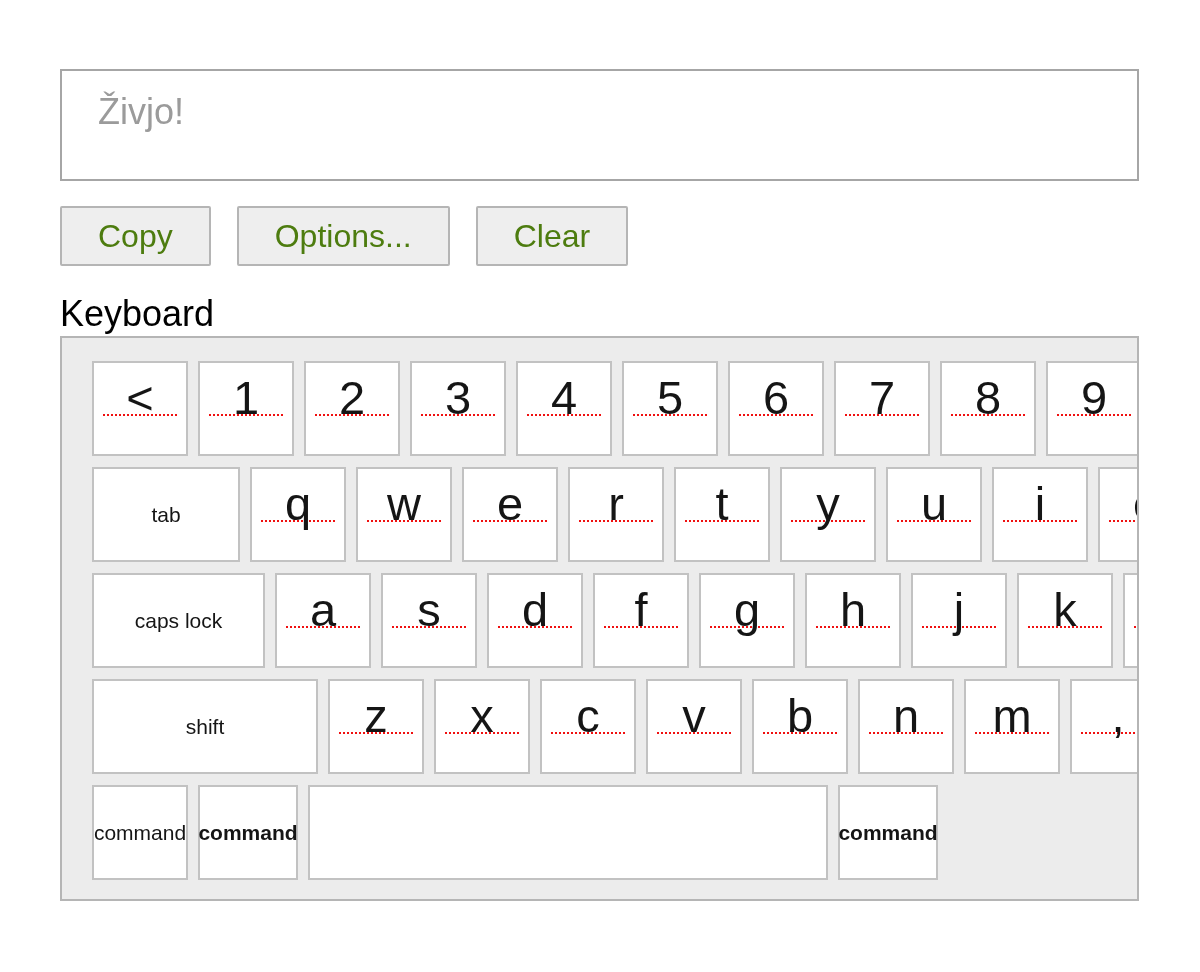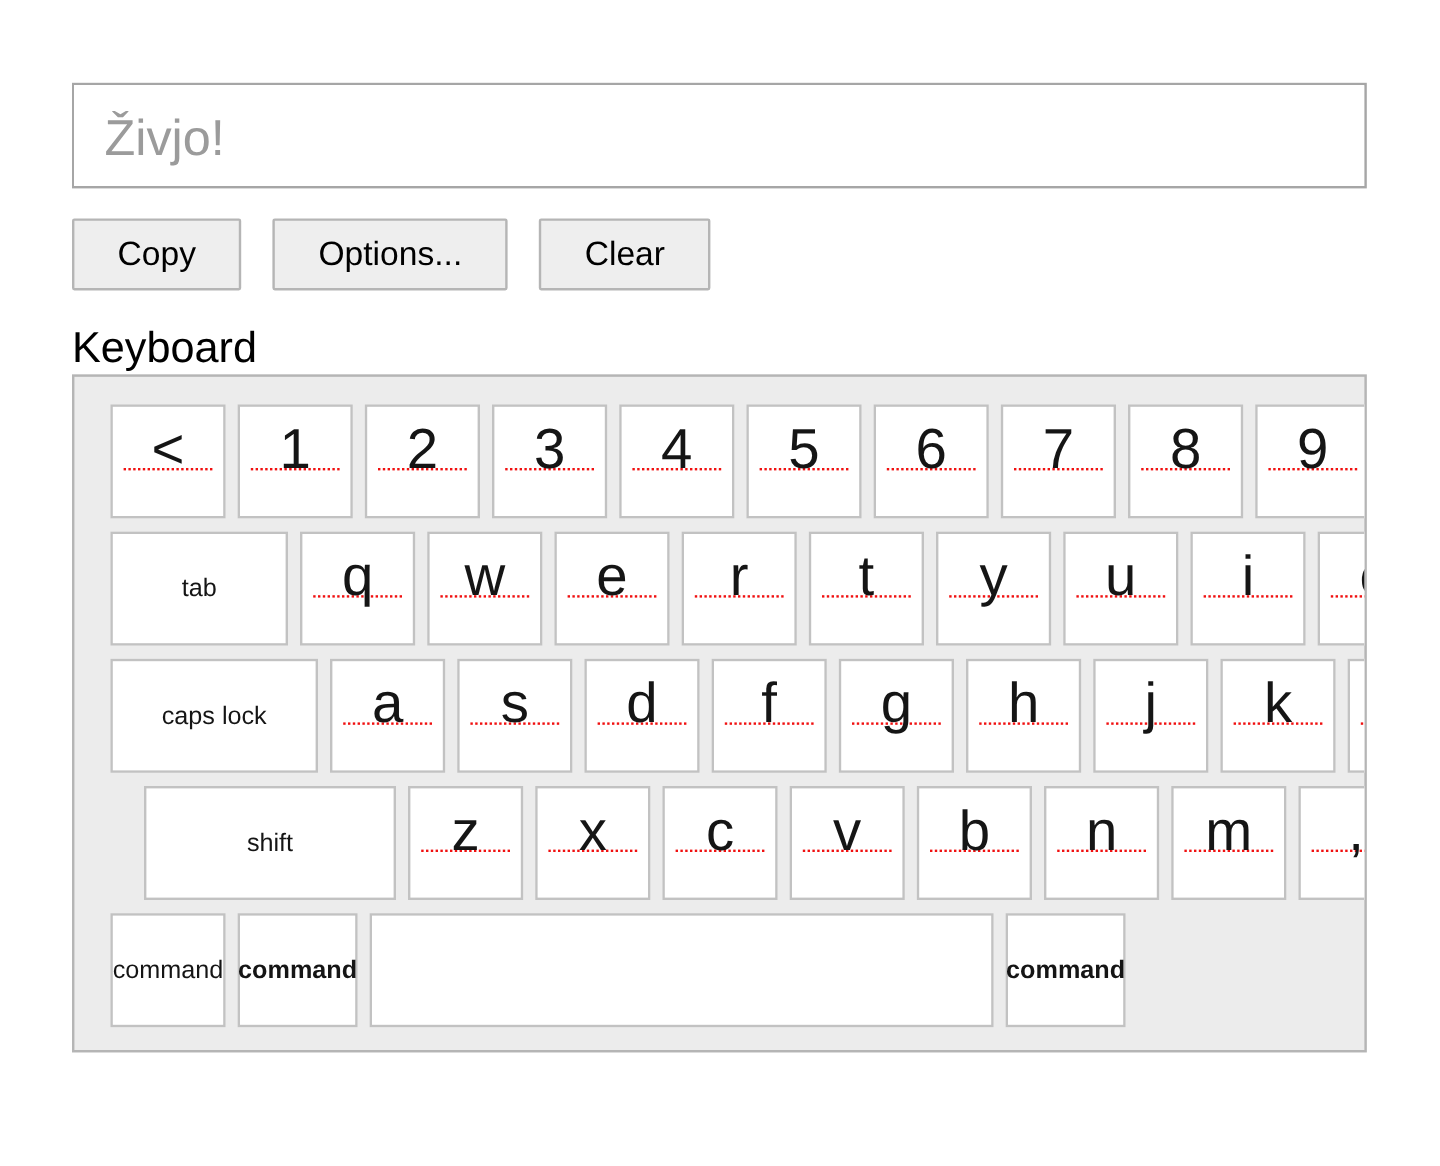--- a/index.html
+++ b/index.html
@@ -1,51 +1,51 @@
 <!DOCTYPE html>
 <html style="--underline: #f01010;"><head>
 <meta charset="utf-8">
 <style>
   html,body{margin:0;padding:0;background:#ffffff;}
   body{font-family:"Liberation Sans",sans-serif;color:#111;width:1200px;height:972px;overflow:hidden;}
   .page{margin:69px 60px 0 60px;width:1079px;}
 
   textarea.out{
-    display:block;width:1079px;height:88px;box-sizing:border-box;
+    display:block;width:1079px;height:112px;box-sizing:border-box;
     border:2px solid #a6a6a6;border-radius:0;background:#fff;
-    padding:20px 25px;font-size:42px;font-family:inherit;color:#222;
+    padding:20px 36px;font-size:36px;font-family:inherit;color:#222;
     resize:none;outline:none;
   }
   textarea.out::placeholder{color:#9b9b9b;opacity:1;}
 
   .btn-row{margin-top:25px;display:flex;align-items:flex-start;}
   button.btn{
     height:60px;padding:0 36px;margin-right:26px;
-    font-size:28px;font-family:inherit;color:#000000;
+    font-size:32px;font-family:inherit;color:#4d7c0f;
     background:#eeeeee;border:2px solid #b5b5b5;border-radius:2px;
     cursor:pointer;
   }
 
   .kb-label{margin-top:31px;font-size:36px;line-height:34px;color:#000;}
 
   .keyboard{
     margin-top:5px;box-sizing:border-box;width:1079px;height:565px;
     background:#ececec;border:2px solid #b5b5b5;
     padding:23px 0 0 30px;overflow:hidden;
   }
   .kb-row{display:flex;gap:10px;margin-bottom:11px;height:95px;flex-wrap:nowrap;}
 
   .key{
     position:relative;box-sizing:border-box;flex:0 0 auto;height:95px;
     background:#ffffff;border:2px solid #c2c2c2;cursor:pointer;
   }
   .k-std  {width:96px;}
   .k-tab  {width:148px;}
   .k-caps {width:173px;}
-  .k-shift{width:210px;margin-left:28px;}
+  .k-shift{width:226px;}
   .k-cmd  {width:100px;font-weight:bold;}
   .k-space{width:520px;}
 
   .key-line{
     position:absolute;left:9px;right:9px;top:51px;height:0;
     border-top:2px dotted var(--underline,#f01010);
   }
   .key-char{
     position:absolute;left:0;right:0;top:0;text-align:center;
     font-size:47px;line-height:70px;color:#151515;white-space:pre;

